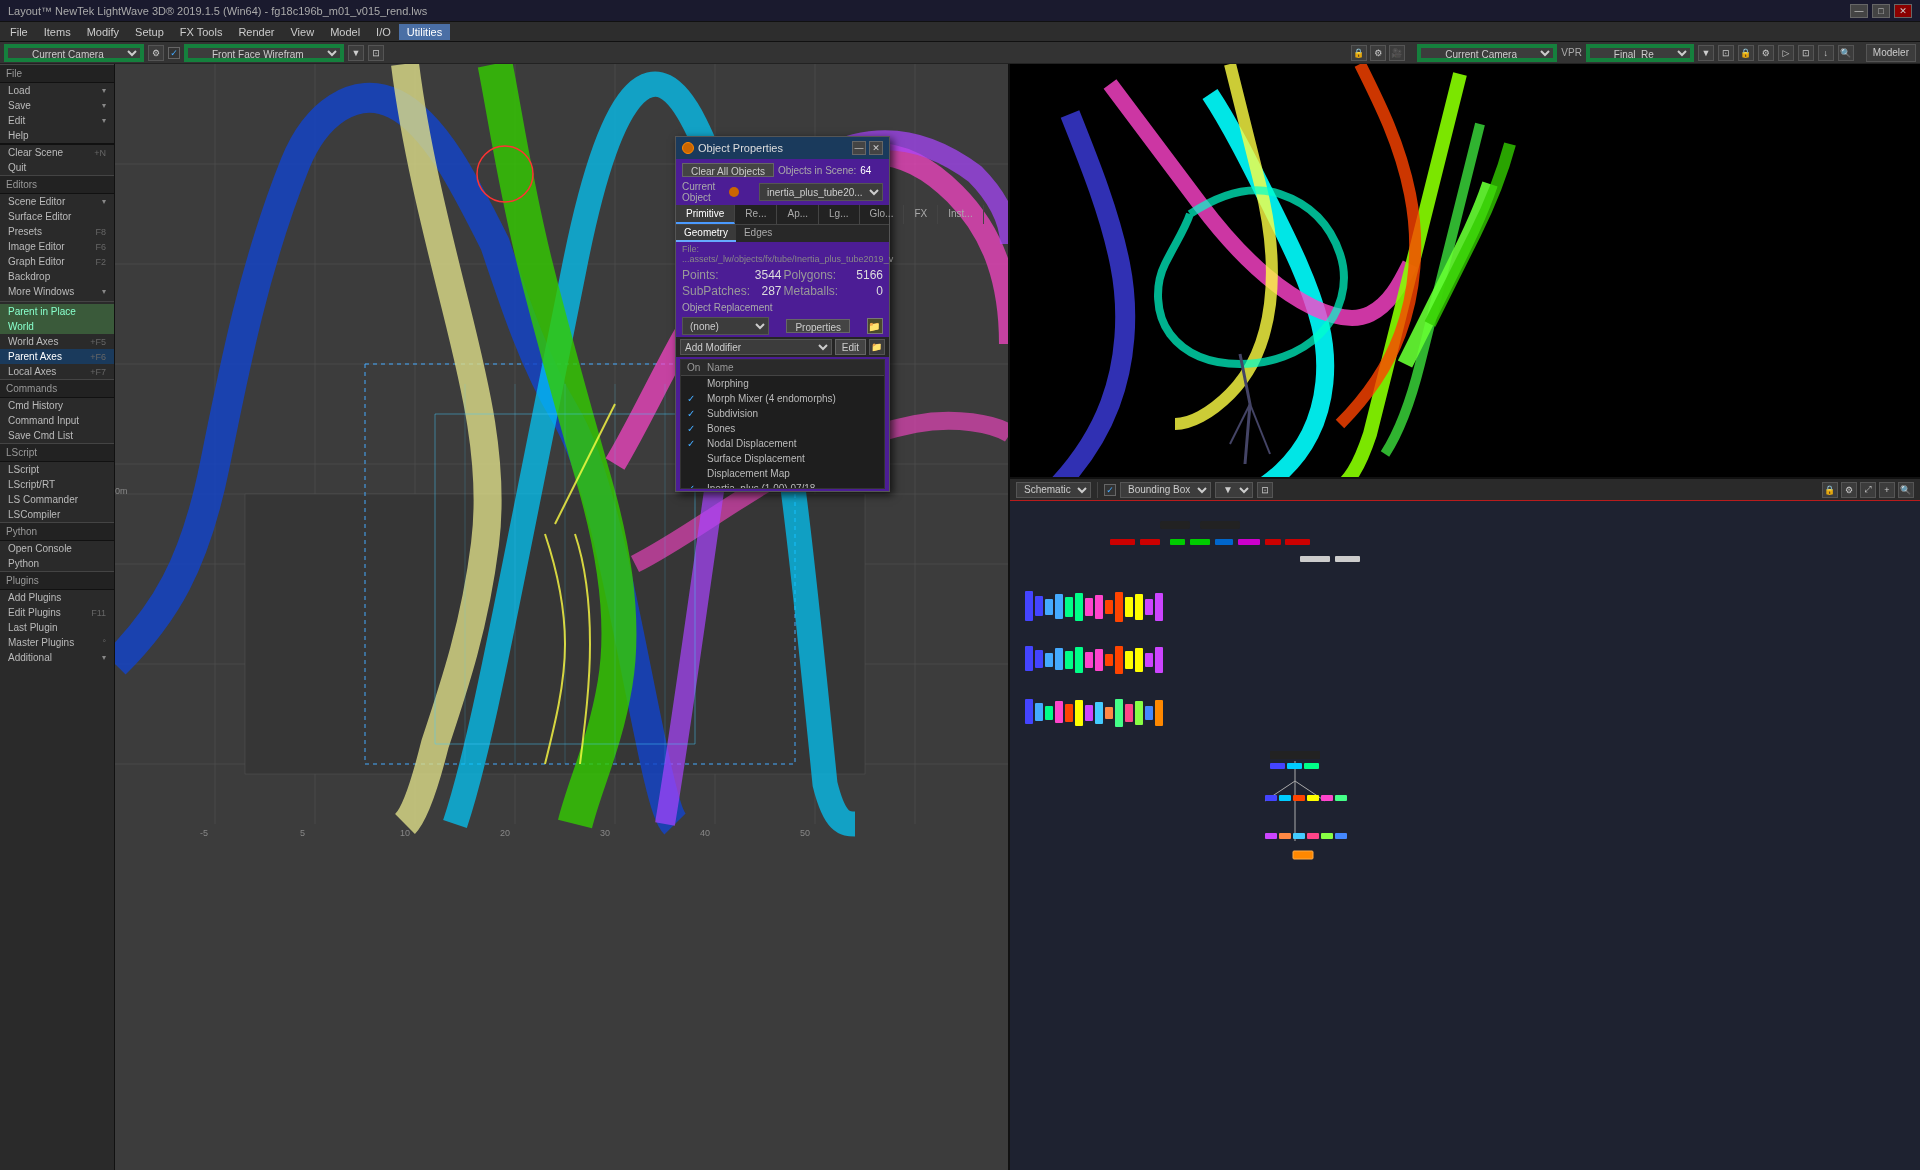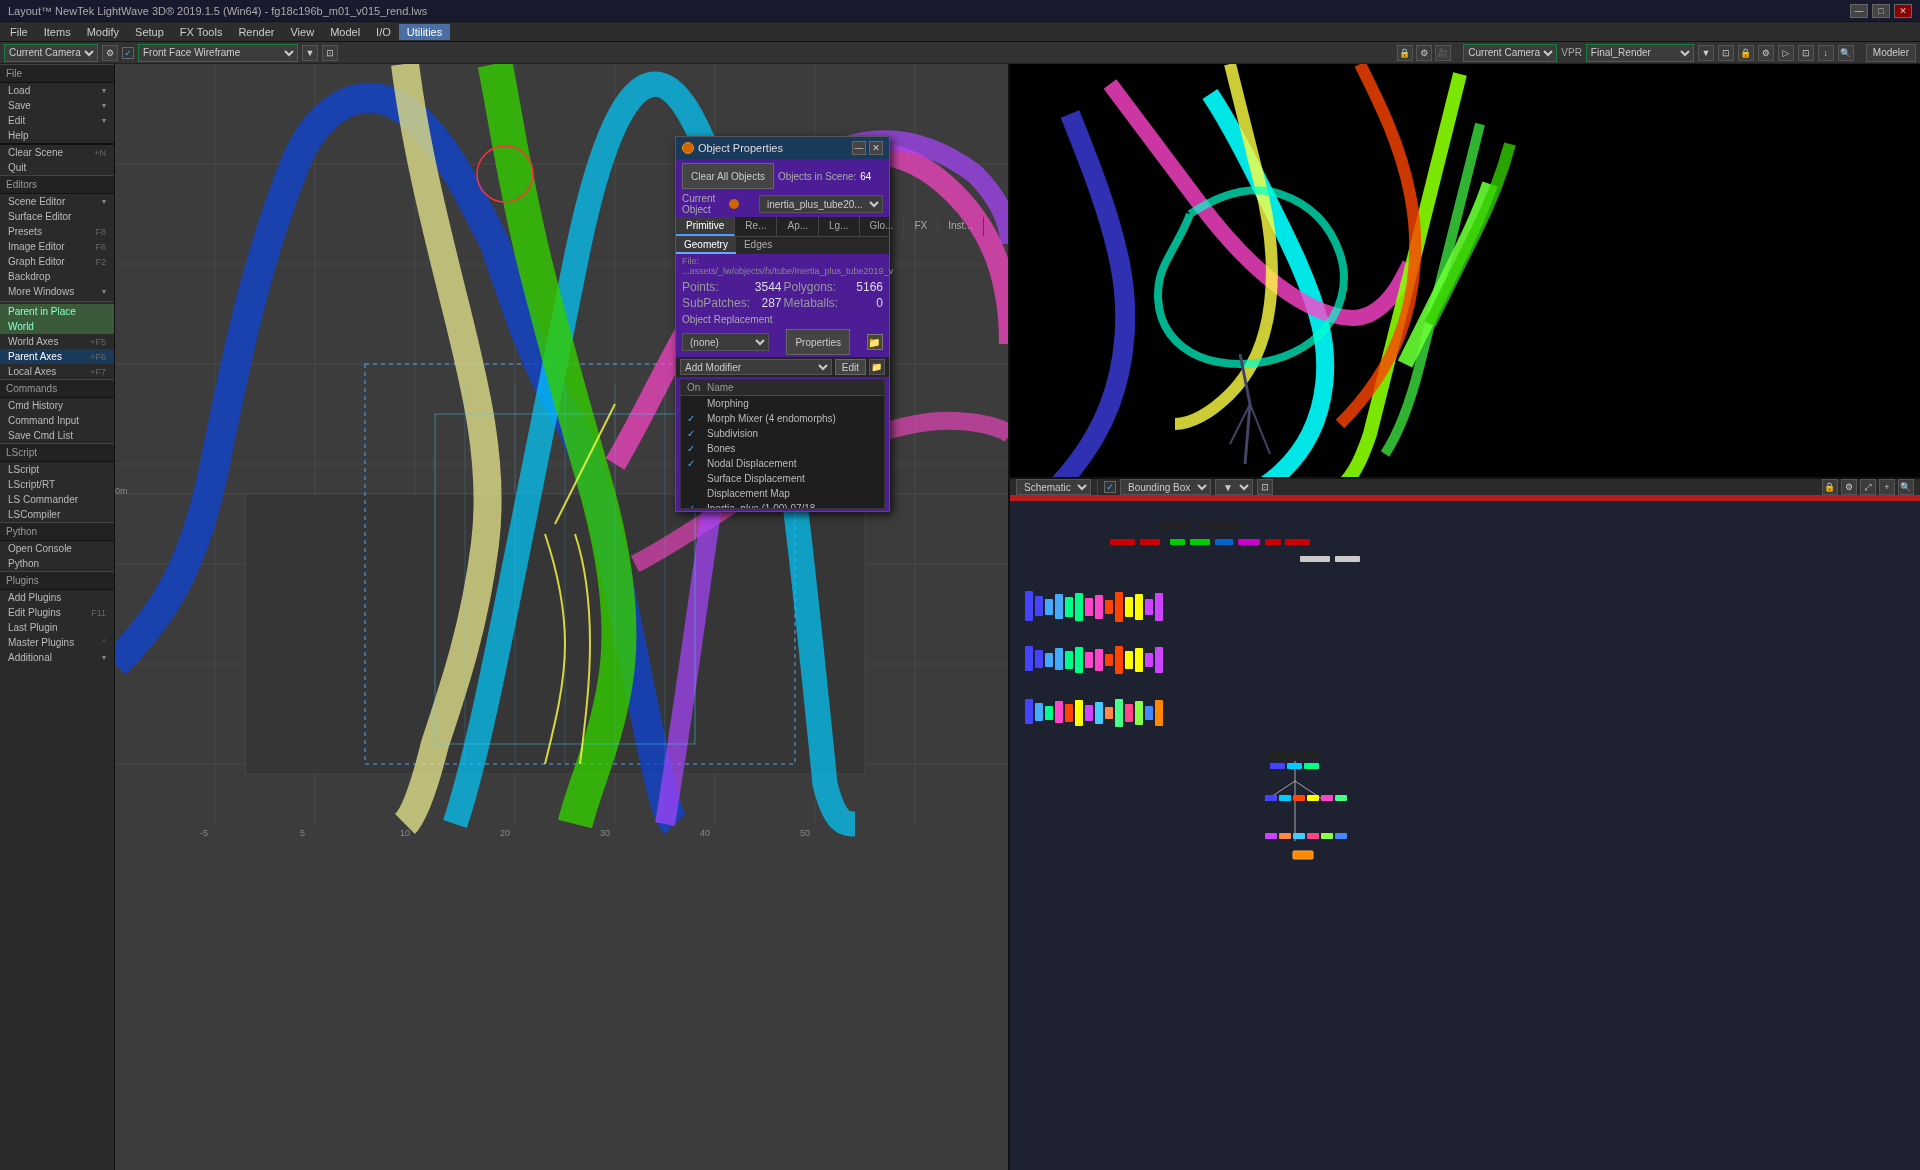--- a/index.html
+++ b/index.html
@@ -59,25 +59,25 @@
       height: 22px;
       background: #333;
       display: flex;
       align-items: center;
       padding: 0 4px;
       gap: 4px;
       border-bottom: 1px solid #222;
     }
     .toolbar-select {
       background: #3c3c3c;
-      border: 1px solid #15803d;
+      border: 4px solid #15803d;
       color: #ccc;
       height: 18px;
       font-size: 10px;
-      padding: 0 0;
+      padding: 0 20px;
     }
     .toolbar-btn {
       background: #3c3c3c;
       border: 1px solid #555;
       color: #ccc;
       height: 18px;
       padding: 0 6px;
       font-size: 10px;
       cursor: pointer;
     }
@@ -167,21 +167,21 @@
       background: #1e2230;
       position: relative;
     }
     #schematic-viewport-header {
       height: 22px;
       background: #2a2a2a;
       display: flex;
       align-items: center;
       justify-content: space-between;
       padding: 0 6px;
-      border-bottom: 6px solid #b91c1c;
+      border-bottom: 1px solid #b91c1c;
       gap: 8px;
     }
 
     
     .vp-header {
       height: 22px;
       background: #2a2a2a;
       display: flex;
       align-items: center;
       justify-content: space-between;
@@ -244,21 +244,21 @@
       padding: 2px 6px;
       gap: 4px;
     }
     .obj-props-btn {
       background: #444;
       border: 1px solid #666;
       color: #ccc;
       padding: 2px 8px;
       font-size: 10px;
       cursor: pointer;
-      height: 26px;
+      height: 14px;
     }
     .obj-props-label { color: #aaa; font-size: 10px; }
     .obj-props-value { color: #fff; font-size: 10px; }
     .obj-props-select {
       flex: 1;
       background: #3c3c3c;
       border: 1px solid #555;
       color: #ccc;
       height: 18px;
       font-size: 10px;

